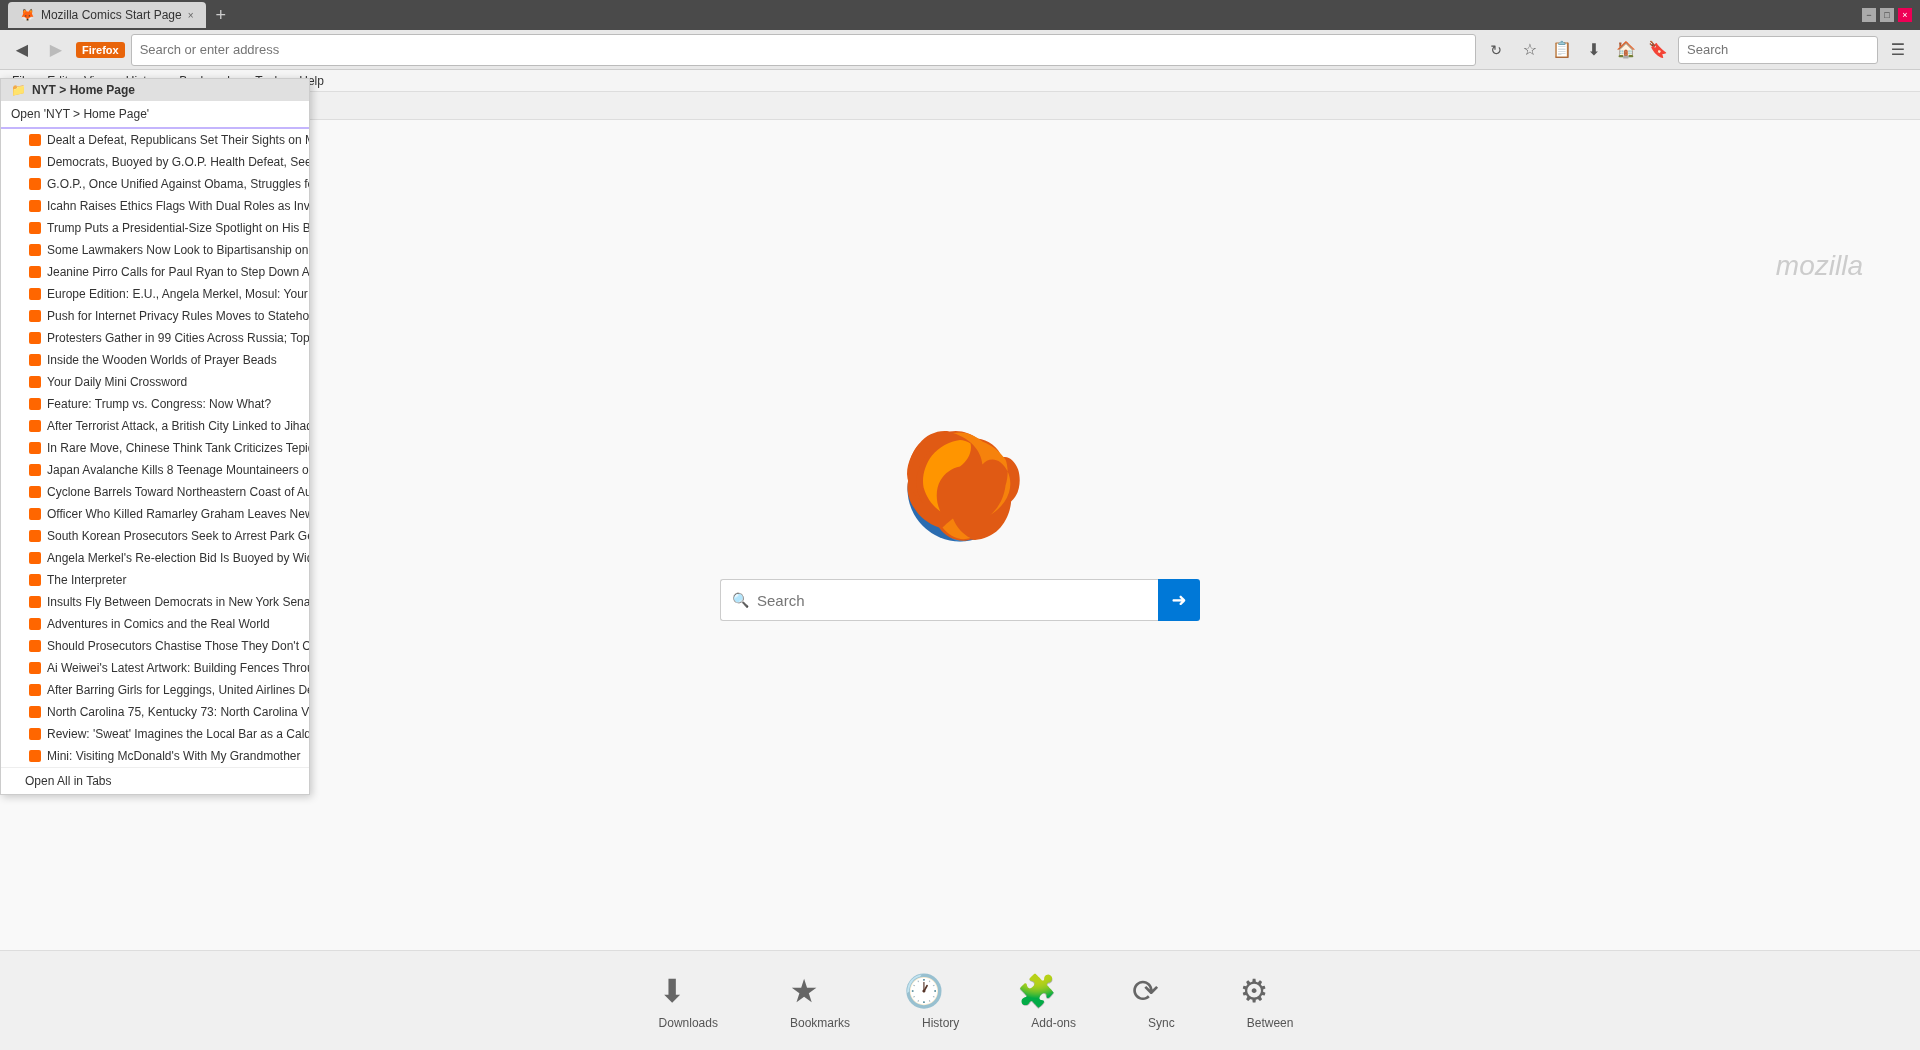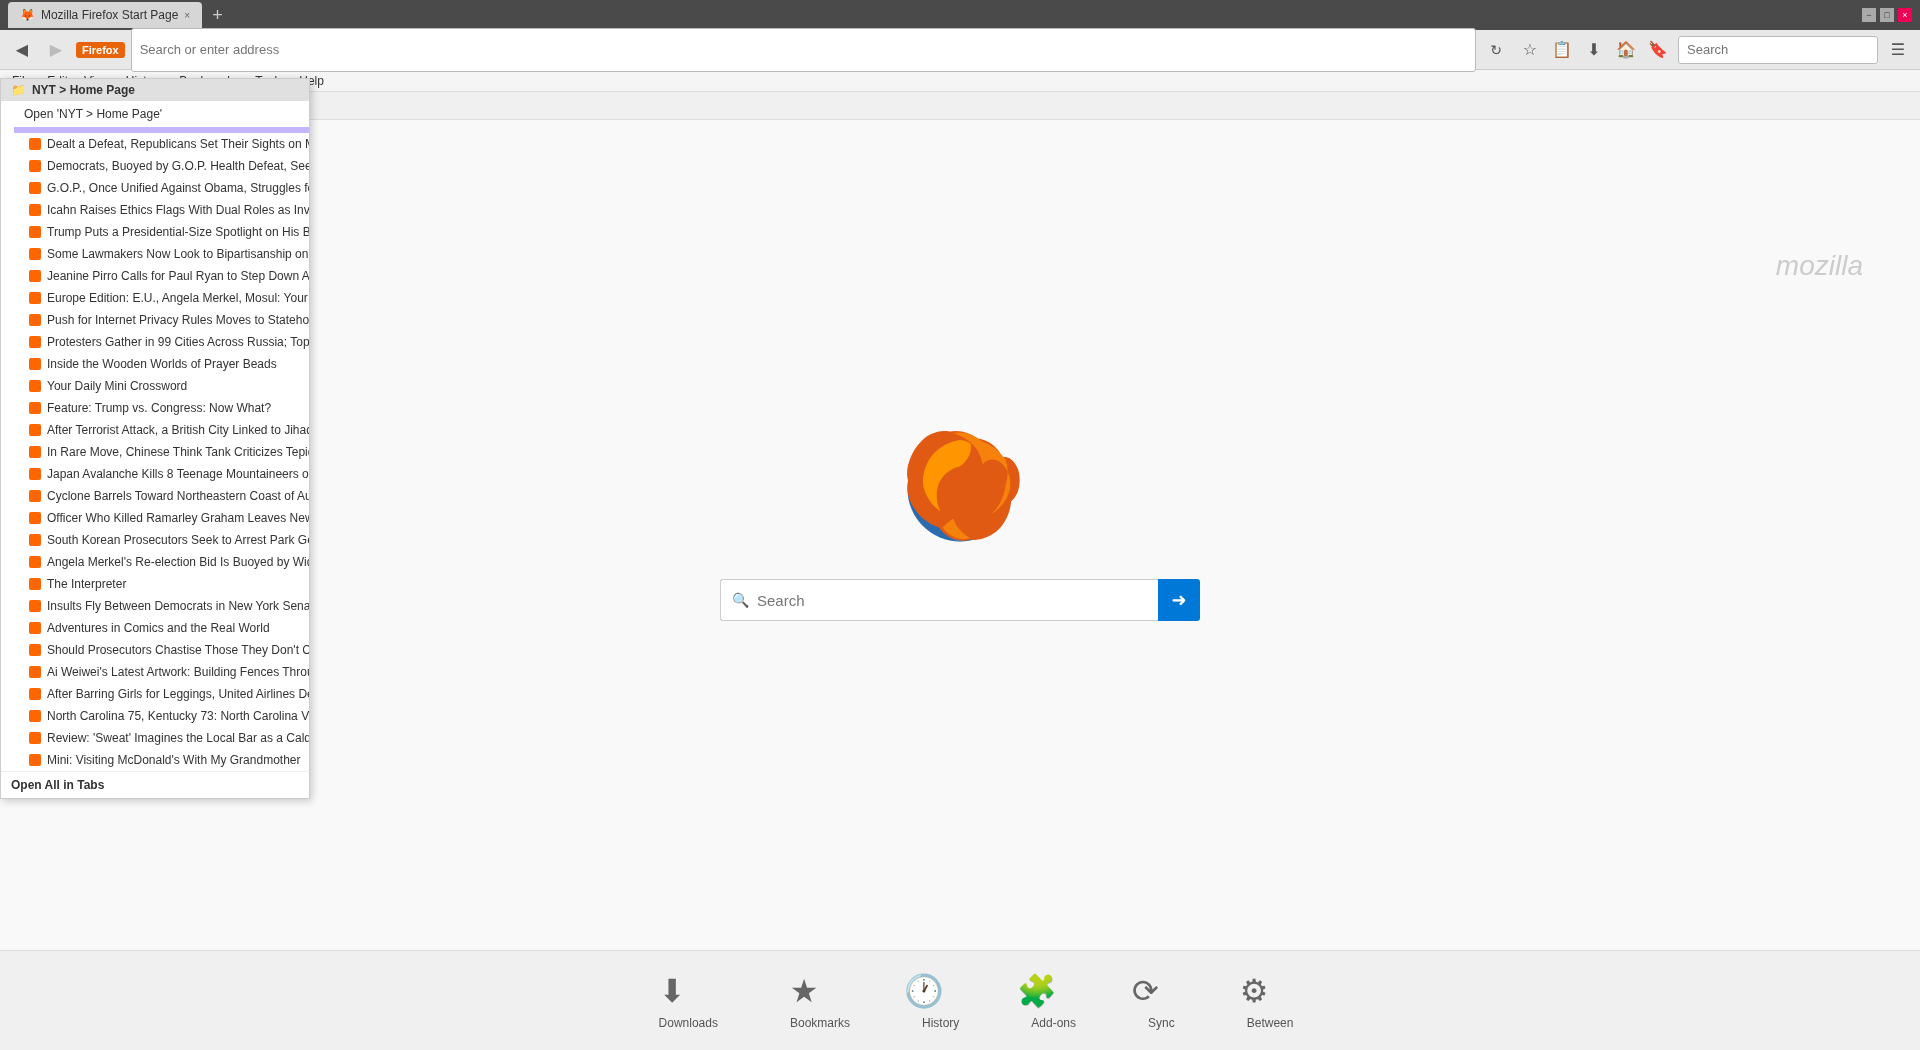--- a/index.html
+++ b/index.html
@@ -95,21 +95,21 @@
     .firefox-badge {
       background: #e8640a;
       color: white;
       font-size: 11px;
       font-weight: bold;
       padding: 2px 6px;
       border-radius: 3px;
     }
     .address-bar {
       flex: 1;
-      height: 44px;
+      height: 32px;
       border: 1px solid #bbb;
       border-radius: 3px;
       padding: 0 8px;
       font-size: 13px;
       background: white;
       color: #333;
     }
     .reload-btn {
       font-size: 14px;
       color: #555;
@@ -321,59 +321,58 @@
       color: #333;
       font-weight: bold;
       display: flex;
       align-items: center;
       gap: 6px;
     }
     .context-menu-open {
       padding: 6px 10px;
       color: #333;
       cursor: pointer;
-      border-bottom: 6px solid #c4b5fd;
-      margin-left: 13px;
+      border-bottom: 2px solid #c4b5fd;
     }
     .context-menu-item {
       padding: 4px 10px 4px 28px;
       color: #333;
       cursor: pointer;
       display: flex;
       align-items: center;
       gap: 6px;
       white-space: nowrap;
       overflow: hidden;
       text-overflow: ellipsis;
     }
     .context-menu-footer {
-      padding: 6px 10px;
+      padding: 6px 24px;
       color: #333;
       cursor: pointer;
       border-top: 1px solid #eee;
-      font-weight: bold;
+      font-weight: normal;
     }
     .rss-icon {
       display: inline-block;
       width: 12px;
       height: 12px;
       background: #f60;
       border-radius: 2px;
       position: relative;
       flex-shrink: 0;
     }
   </style>
 </head>
 <body>
 
 <div class="title-bar">
   <div class="title-bar-left">
     <div class="tab">
       <span style="font-size:12px;">🦊</span>
-      <span>Mozilla Firefox Start Page</span>
+      <span>Mozilla Comics Start Page</span>
       <span class="tab-close">×</span>
     </div>
     <button class="new-tab-btn">+</button>
   </div>
   <div class="window-controls">
     <button class="win-btn win-minimize">−</button>
     <button class="win-btn win-maximize">□</button>
     <button class="win-btn win-close">×</button>
   </div>
 </div>

